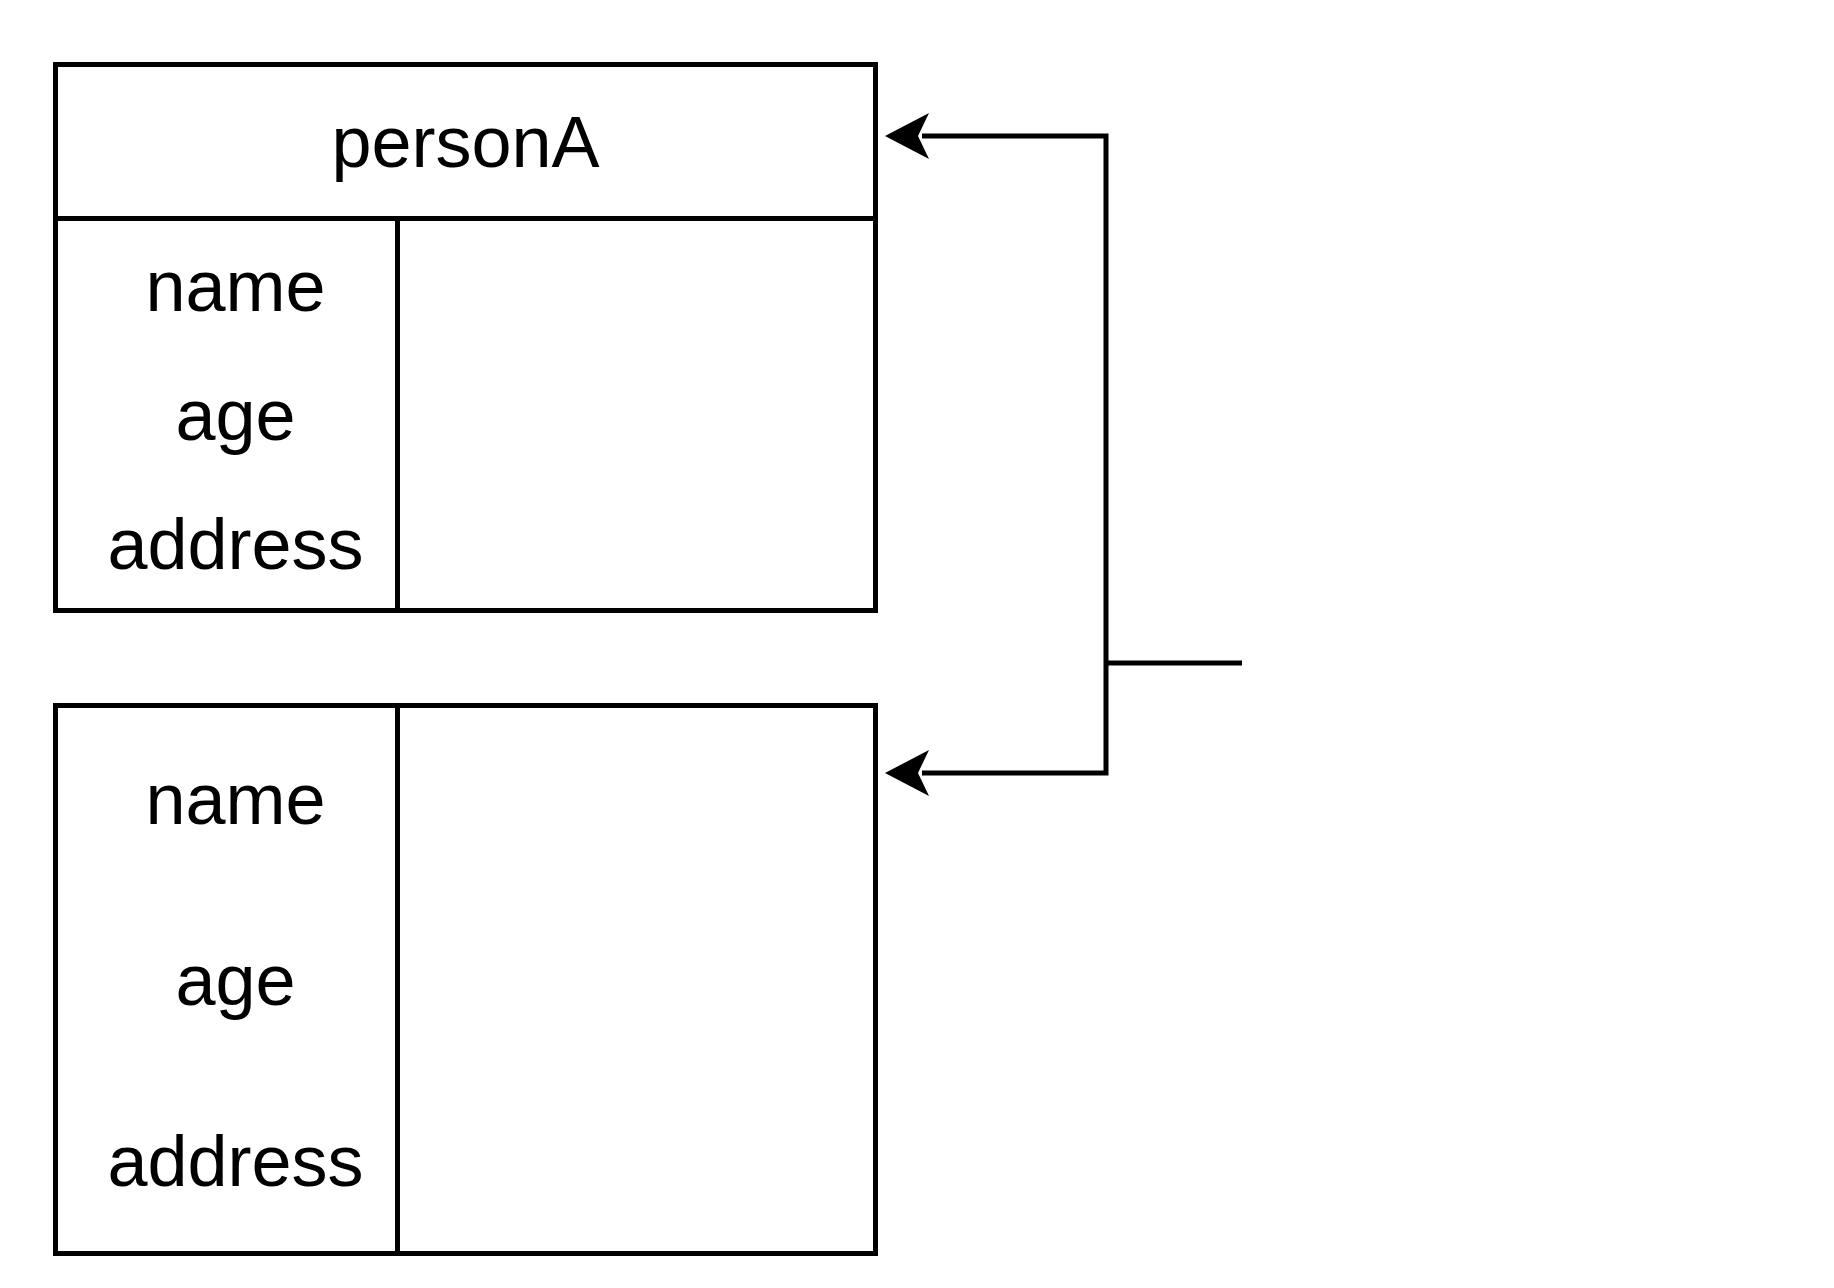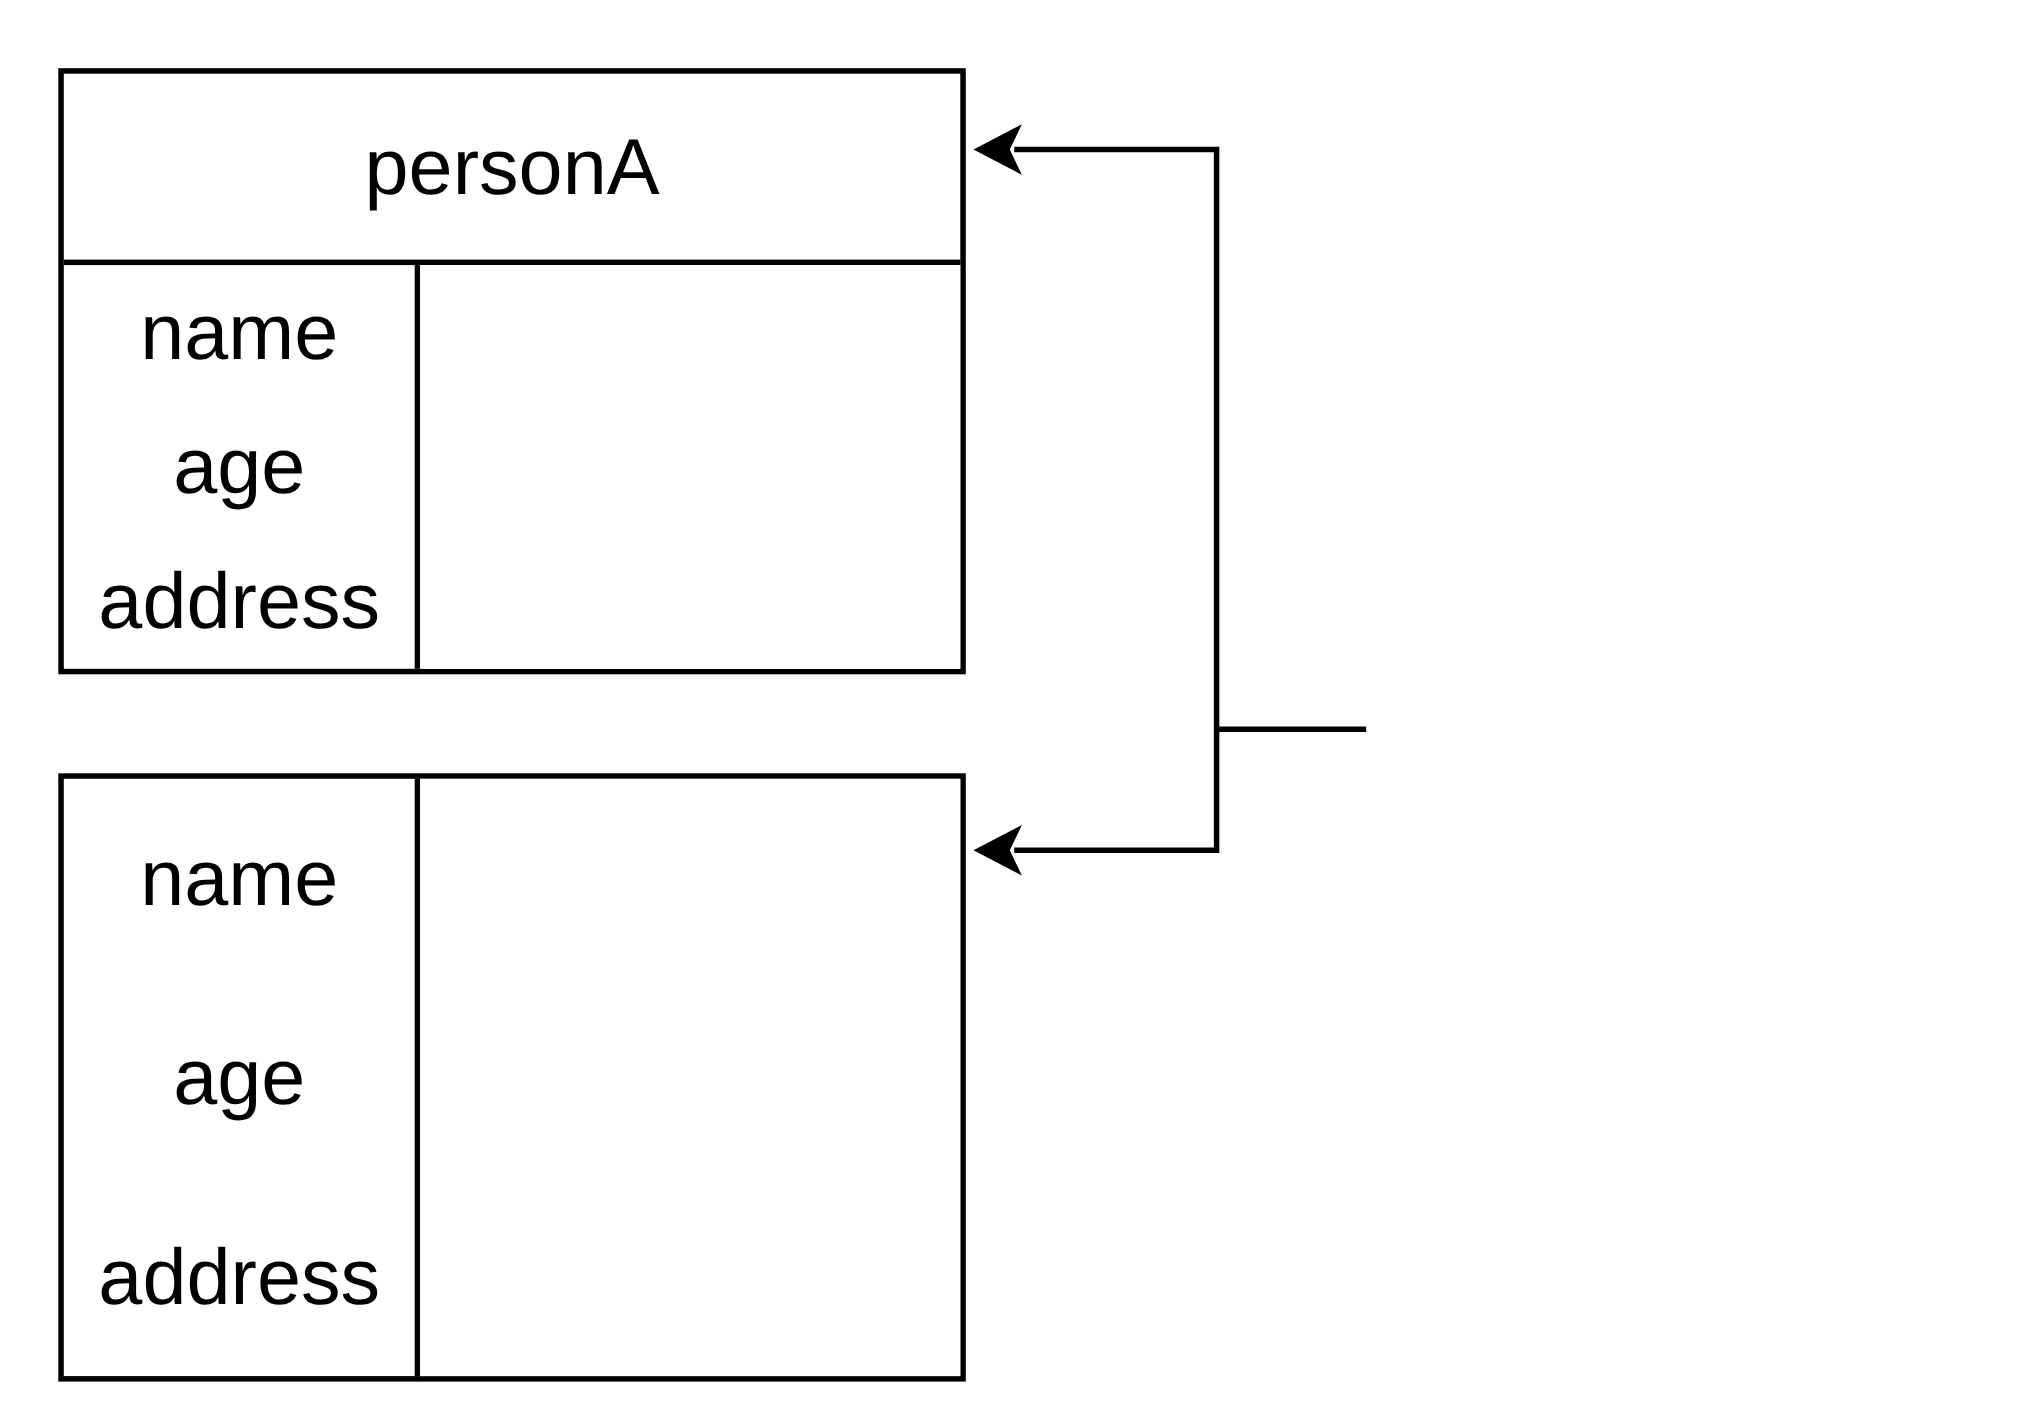--- a/index.html
+++ b/index.html
@@ -14,29 +14,29 @@
     overflow: hidden;
   }
   .obj-box {
     position: absolute;
     border: 5px solid #000000;
     background: #ffffff;
     display: flex;
     flex-direction: column;
   }
   .obj-header {
-    height: 174px;
+    height: 154px;
     border-bottom: 5px solid #000000;
     display: flex;
     align-items: center;
     justify-content: center;
     font-size: 72px;
     line-height: 1;
   }
-  .obj-body { flex: 1; display: flex; }
+  .obj-body { flex: 1; display: flex; padding-left: 18px; }
   .obj-fields {
     width: 324px;
     border-right: 5px solid #000000;
     display: flex;
     flex-direction: column;
   }
   .field-label {
     flex: 1;
     display: flex;
     align-items: center;

